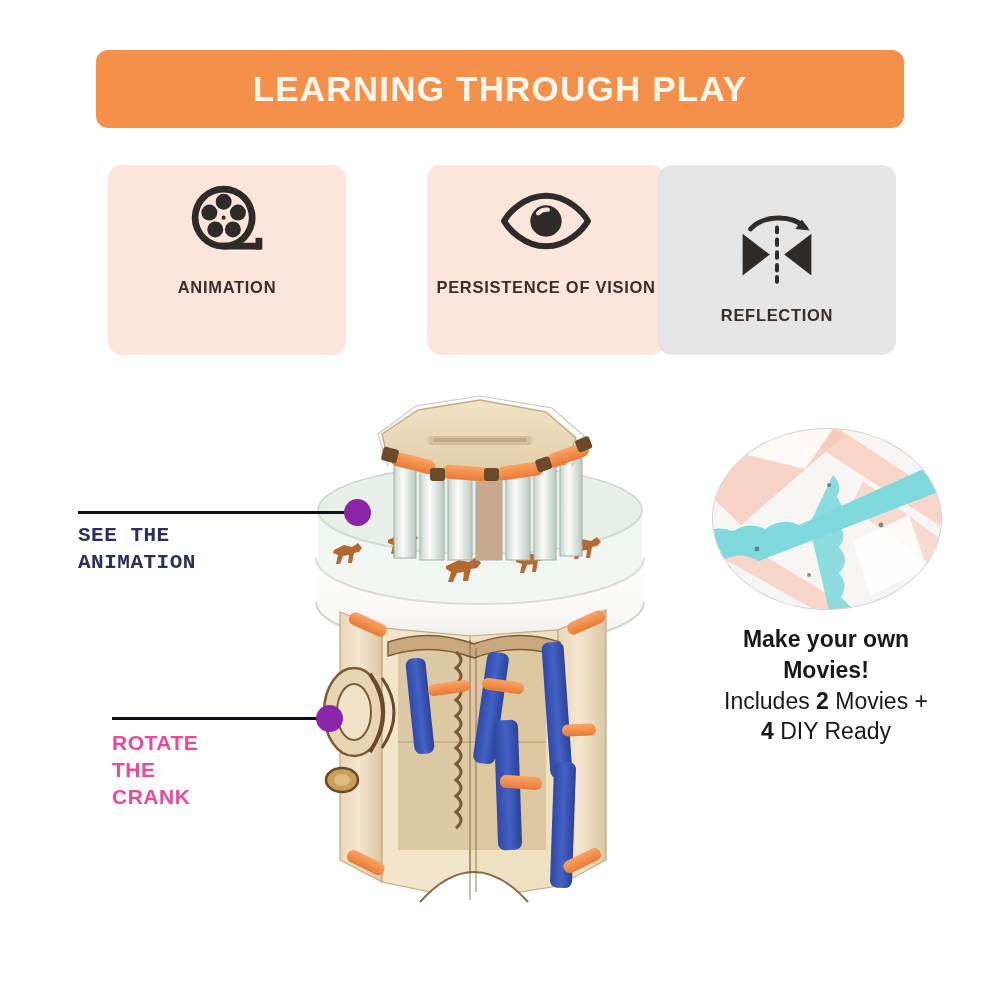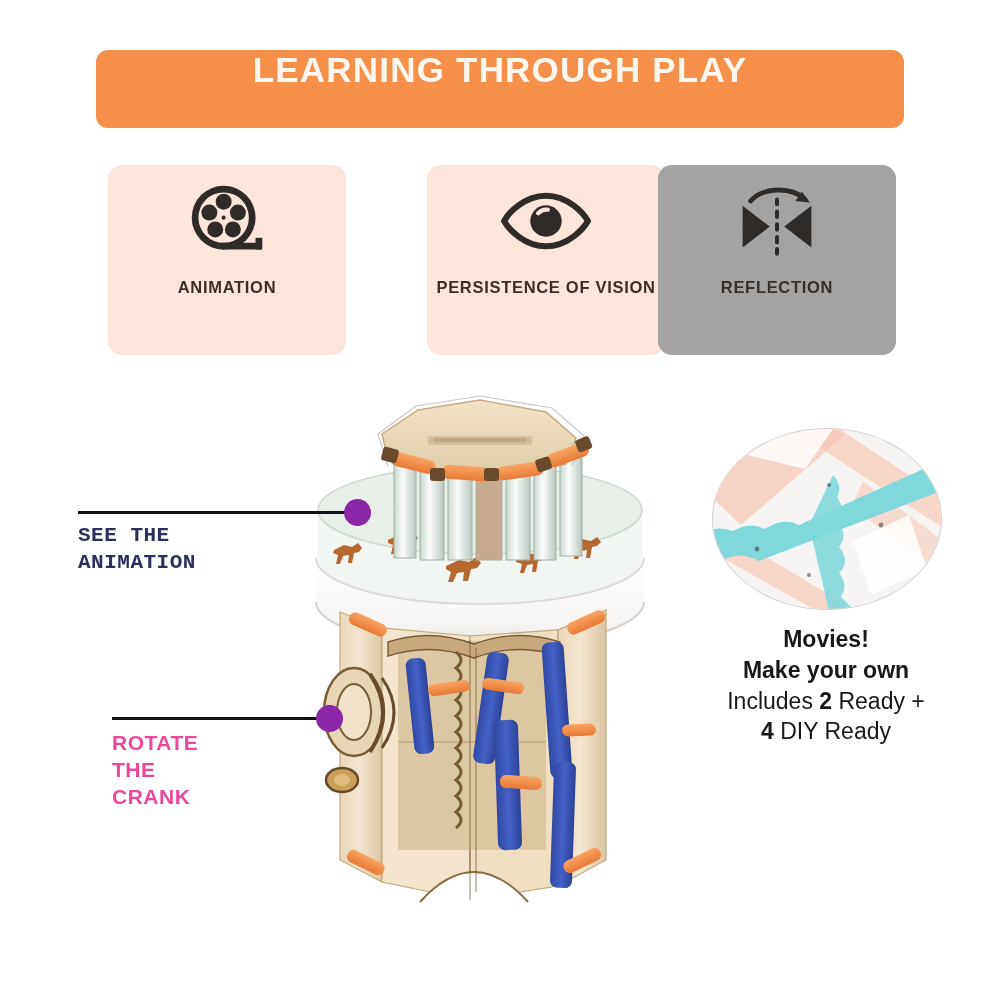--- a/index.html
+++ b/index.html
@@ -7,21 +7,21 @@
     width:1000px;height:1000px;background:#ffffff;
     font-family:"Liberation Sans",sans-serif;
     overflow:hidden;position:relative;
   }
   .page{position:absolute;inset:0;width:1000px;height:1000px;}
 
   
   .banner{
     position:absolute;left:96px;top:50px;width:808px;height:78px;
     background:#F5904B;border-radius:12px;
-    display:flex;justify-content:center;
+    display:flex;align-items:center;justify-content:center;
   }
   .banner-title{
     color:#FFF6EE;font-size:35px;font-weight:bold;letter-spacing:1.2px;
     font-family:"Liberation Sans",sans-serif;white-space:nowrap;
   }
 
   
   .cards{position:absolute;left:108px;top:165px;width:788px;height:190px;}
   .card{
     position:absolute;top:0;width:238px;height:190px;
@@ -117,21 +117,21 @@
         <svg viewBox="0 0 110 70" width="96" height="62" aria-hidden="true">
           <path d="M55 6C30 6 12 26 7 35c5 9 23 29 48 29s43-20 48-29C98 26 80 6 55 6z" fill="none" stroke="#2F2B28" stroke-width="7" stroke-linejoin="round"></path>
           <circle cx="55" cy="35" r="18" fill="#2F2B28"></circle>
           <path d="M46 26a13 13 0 0 1 11-4" fill="none" stroke="#FDE5DC" stroke-width="5" stroke-linecap="round"></path>
         </svg>
       </div>
       <div class="card-label" style="color: rgb(58, 46, 40);">PERSISTENCE
 OF VISION</div>
     </div>
 
-    <div class="card c2" style="background: #a3a3a3;">
+    <div class="card c2" style="background: #e5e5e5; justify-content: center;">
       <div class="card-icon">
         <svg viewBox="0 0 110 90" width="88" height="72" aria-hidden="true">
           <g fill="#2F2B28">
             <path d="M12 26 L46 52 L12 78 Z"></path>
             <path d="M98 26 L64 52 L98 78 Z"></path>
           </g>
           <g stroke="#2F2B28" stroke-width="5" stroke-linecap="round">
             <line x1="55" y1="18" x2="55" y2="24"></line>
             <line x1="55" y1="33" x2="55" y2="40"></line>
             <line x1="55" y1="49" x2="55" y2="56"></line>
@@ -317,23 +317,23 @@
       <g fill="#3B3B3B" opacity=".55">
         <circle cx="44" cy="120" r="2.4"></circle>
         <circle cx="116" cy="56" r="2"></circle>
         <circle cx="168" cy="96" r="2.4"></circle>
         <circle cx="96" cy="146" r="2"></circle>
       </g>
     </svg>
   </div>
 
   <div class="reel-caption">
+    <div class="rc-line rc-bold">Make your own</div>
     <div class="rc-line rc-bold">Movies!</div>
-    <div class="rc-line rc-bold">Make your own</div>
     <div class="rc-line">
-      <span class="rc-reg">Includes </span><span class="rc-bold">2</span><span class="rc-reg"> Ready +</span>
+      <span class="rc-reg">Includes </span><span class="rc-bold">2</span><span class="rc-reg"> Movies +</span>
     </div>
     <div class="rc-line">
       <span class="rc-bold">4</span><span class="rc-reg"> DIY Ready</span>
     </div>
   </div>
 
 </div>
 
 </body></html>

